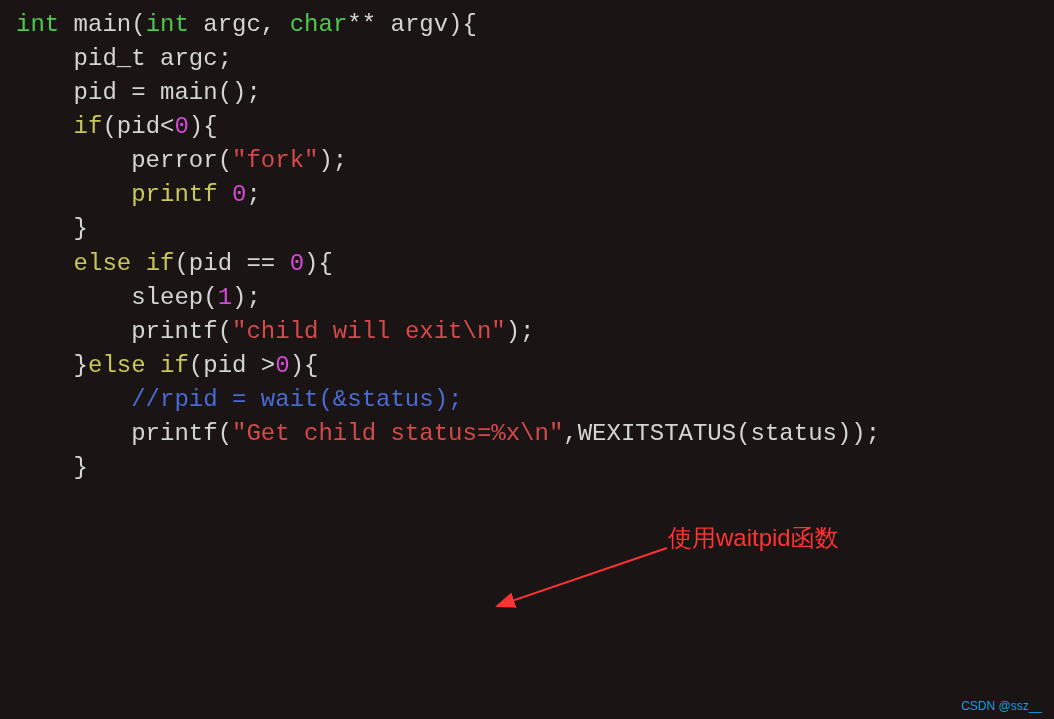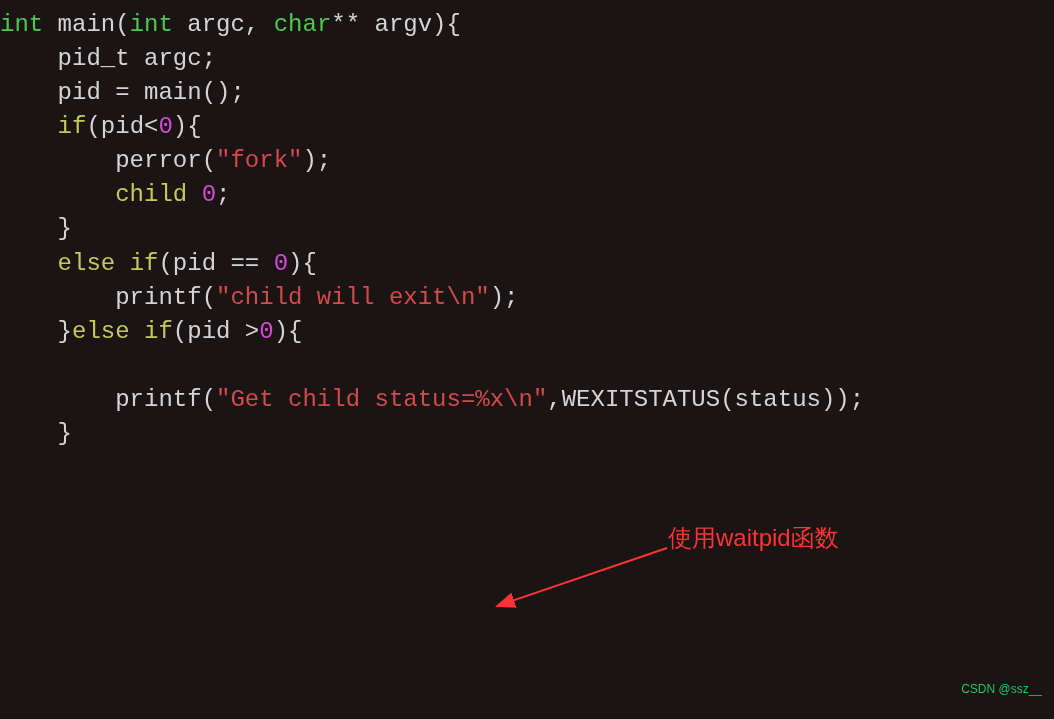--- a/index.html
+++ b/index.html
@@ -14,21 +14,21 @@
       color: #d4d4d4;
       width: 1054px;
       height: 719px;
       position: relative;
       overflow: hidden;
       padding: 8px 0;
     }
     .code-line {
       white-space: pre;
       line-height: 1.42;
-      padding-left: 0;
+      padding-left: 16px;
     }
     .type { color: #4ec94e; }
     .keyword { color: #c8c85a; }
     .number { color: #d44ad4; }
     .string { color: #d44a4a; }
     .comment { color: #4a6ad4; }
     .cursor {
       display: inline-block;
       background-color: #d4d4d4;
       width: 13px;
@@ -48,43 +48,44 @@
       position: absolute;
       top: 538px;
       left: 487px;
       width: 200px;
       height: 80px;
       pointer-events: none;
     }
     .watermark {
       position: absolute;
       right: 12px;
-      bottom: 23px;
-      color: #22c55e;
+      bottom: 6px;
+      color: #0ea5e9;
       font-family: Arial, sans-serif;
       font-size: 12px;
     }
   </style>
 </head>
 <body>
 
 <div>
   <div class="code-line"><span class="type">int</span><span> main(</span><span class="type">int</span><span> argc, </span><span class="type">char</span><span>** argv){</span></div>
   <div class="code-line"></div>
   <div class="code-line">    pid_t argc;</div>
   <div class="code-line">    pid = main();</div>
   <div class="code-line"><span>    </span><span class="keyword">if</span><span>(pid&lt;</span><span class="number">0</span><span>){</span></div>
   <div class="code-line"><span>        perror(</span><span class="string">"fork"</span><span>);</span></div>
-  <div class="code-line"><span>        </span><span class="keyword">child</span><span> </span><span class="number">0</span><span>;</span></div>
+  <div class="code-line"><span>        </span><span class="keyword">printf</span><span> </span><span class="number">0</span><span>;</span></div>
   <div class="code-line">    }</div>
   <div class="code-line"><span>    </span><span class="keyword">else</span><span> </span><span class="keyword">if</span><span>(pid == </span><span class="number">0</span><span>){</span></div>
+  <div class="code-line"><span>        sleep(</span><span class="number">1</span><span>);</span></div>
   <div class="code-line"><span>        printf(</span><span class="string">"child will exit\n"</span><span>);</span></div>
   <div class="code-line"></div>
   <div class="code-line"><span>    }</span><span class="keyword">else</span><span> </span><span class="keyword">if</span><span>(pid &gt;</span><span class="number">0</span><span>){</span></div>
-  <div class="code-line"><span>        </span></div>
+  <div class="code-line"><span>        </span><span class="comment">//rpid = wait(&amp;status);</span></div>
   <div class="code-line"><span>        printf(</span><span class="string">"Get child status=%x\n"</span><span>,WEXITSTATUS(status));</span></div>
   <div class="code-line">    }</div>
 </div>
 
 <div class="annotation">使用waitpid函数</div>
 
 <svg class="arrow">
   <defs>
     <marker id="arrowhead" markerWidth="10" markerHeight="8" refX="9" refY="4" orient="auto">
       <polygon points="0 0, 10 4, 0 8" fill="#ff3333"></polygon>

